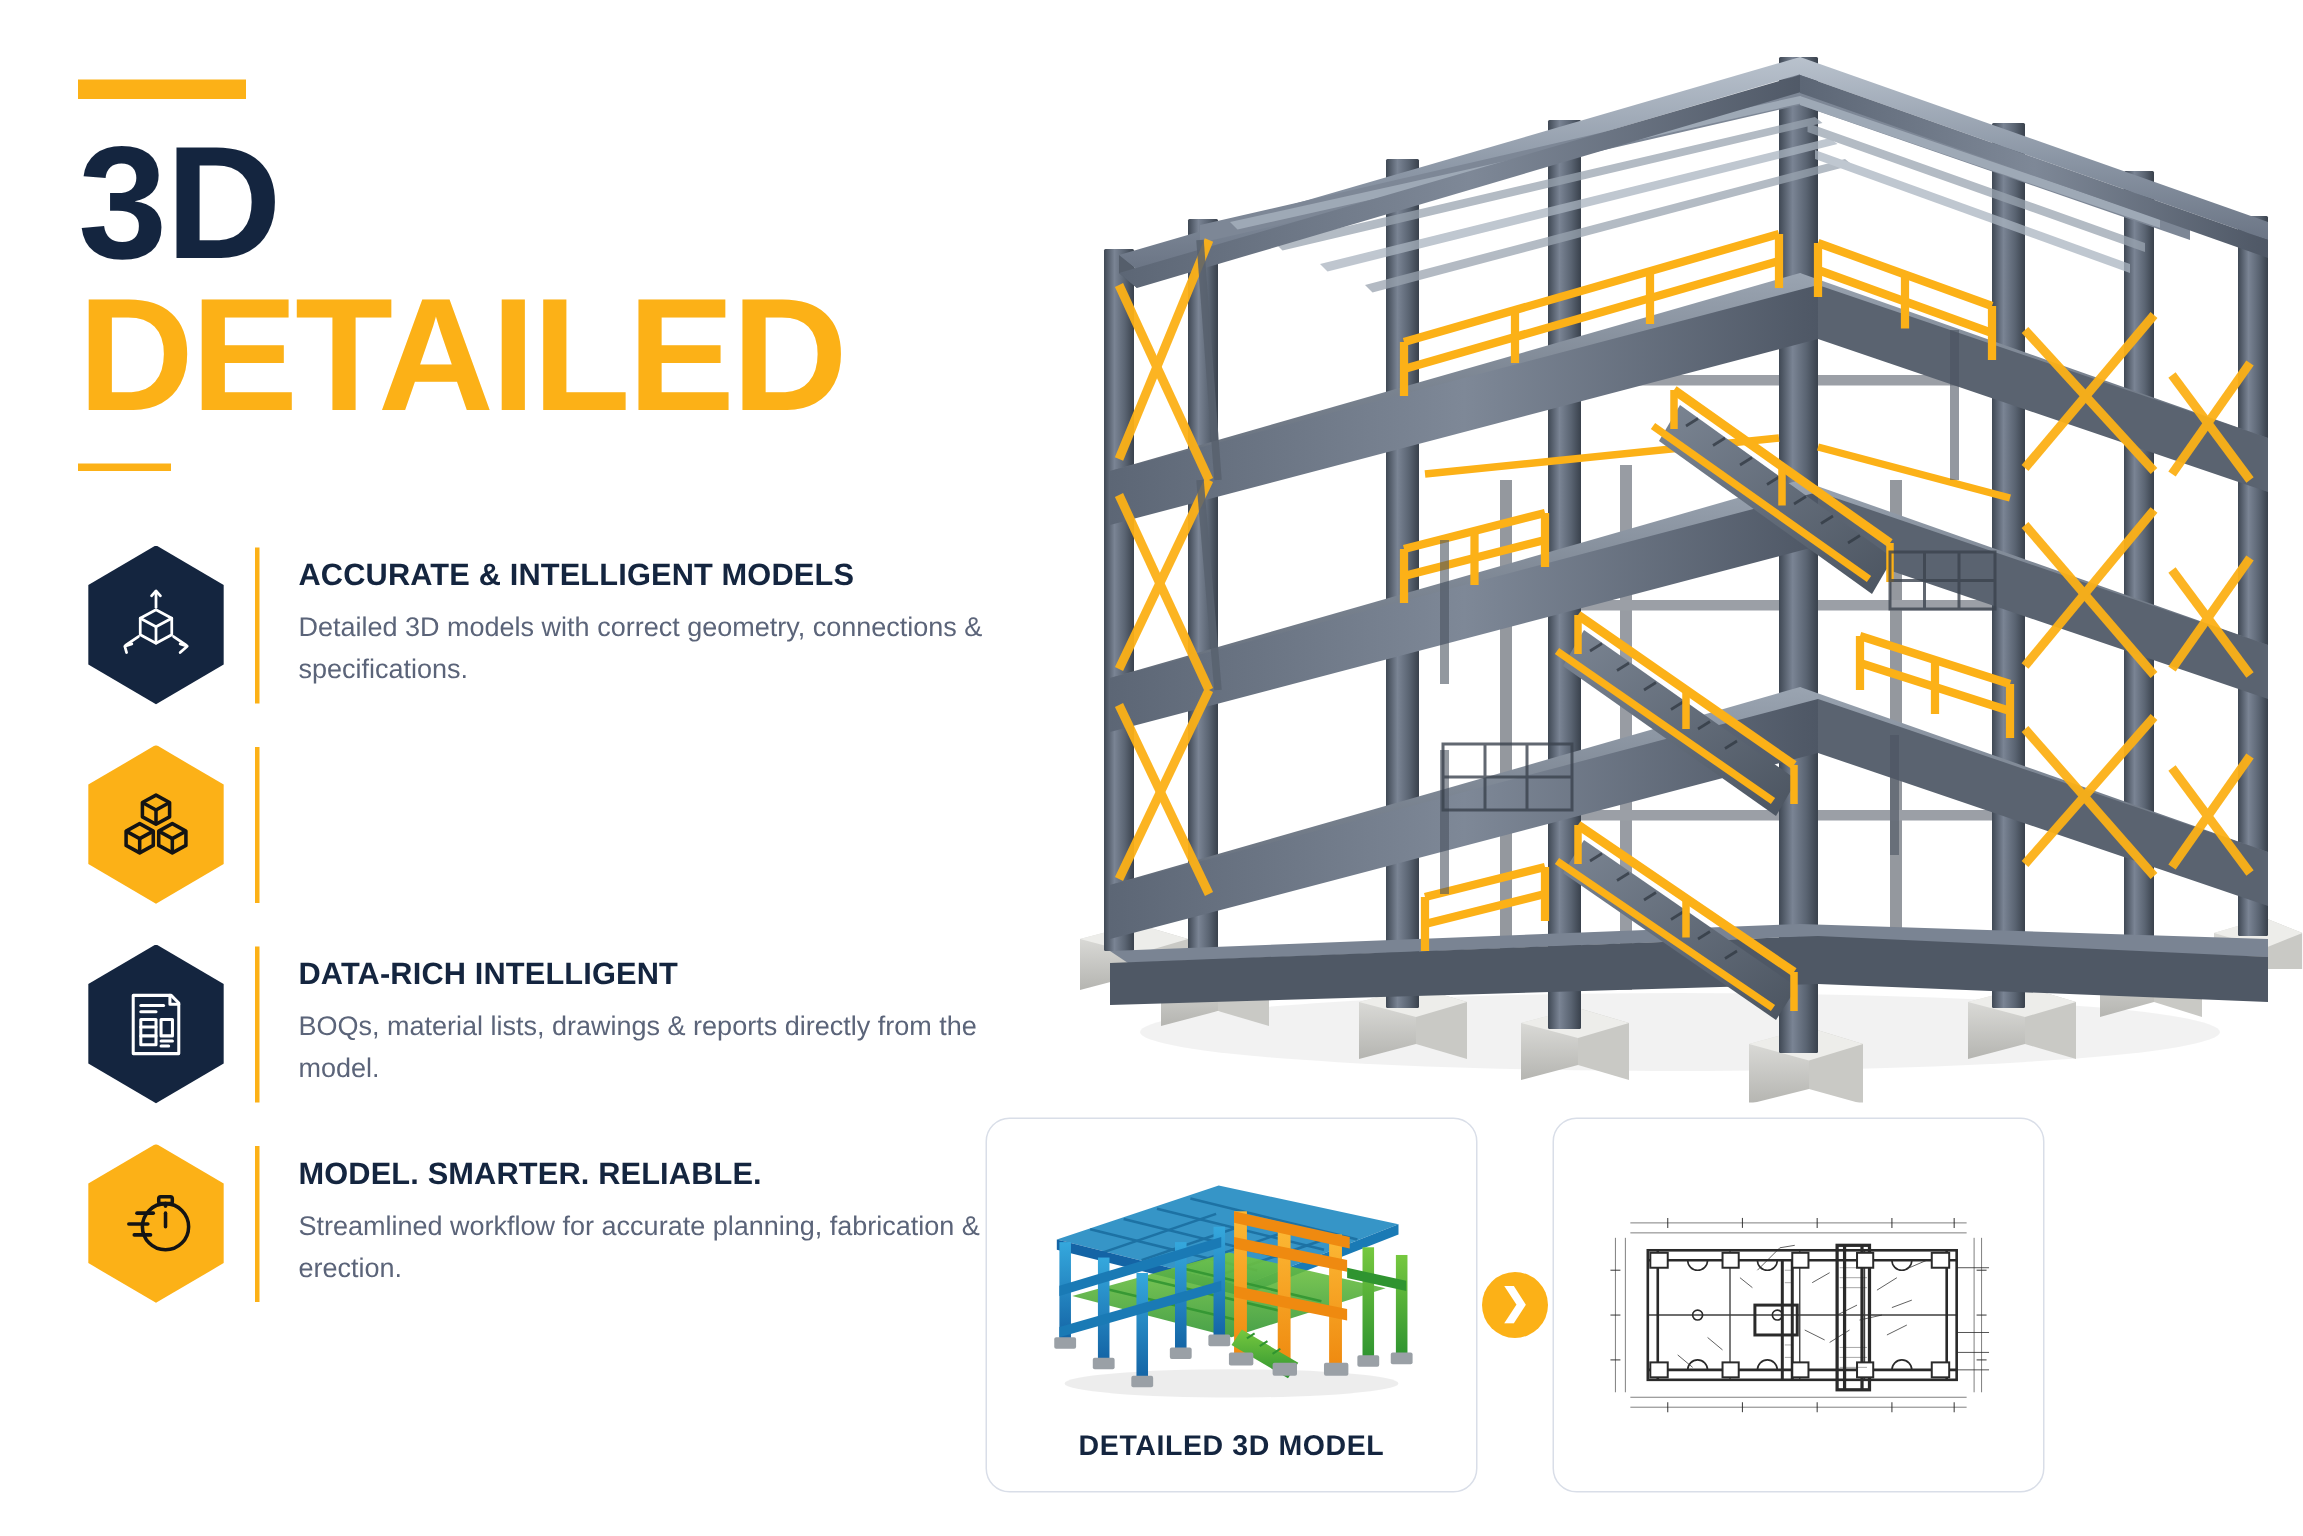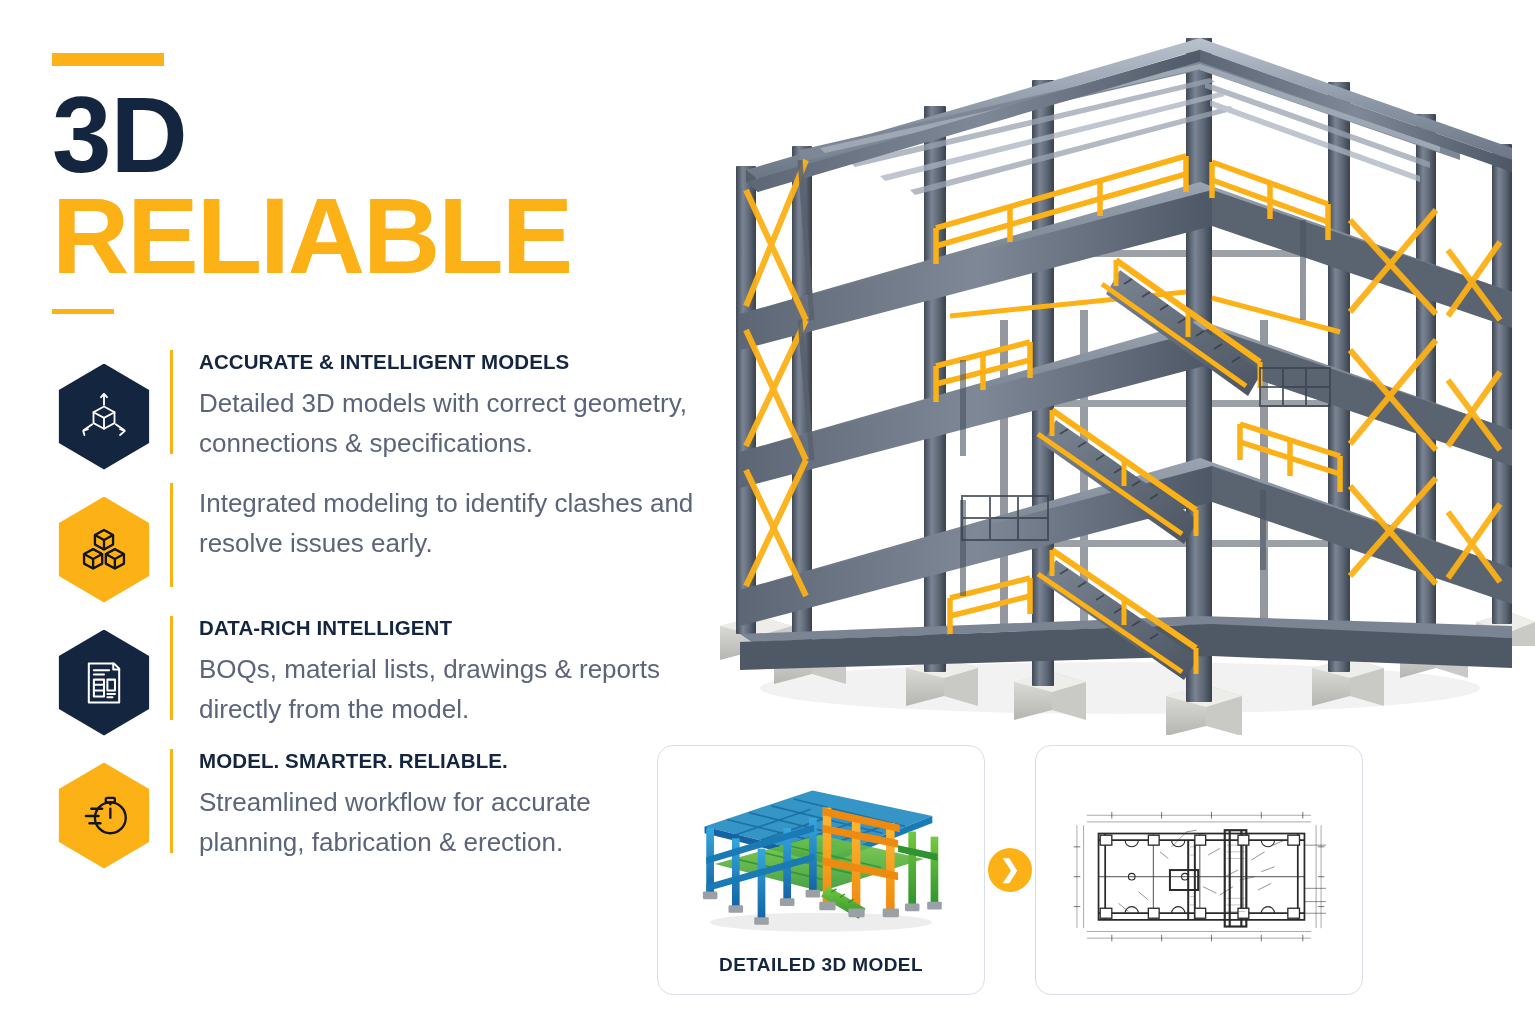--- a/index.html
+++ b/index.html
@@ -58,20 +58,21 @@
     height: 5px;
     background: #fcb117;
     margin-top: 21px;
   }
 
   
   .features { margin-top: 36px; }
 
   .feature {
     display: flex;
+    align-items: center;
     height: 133px;
   }
 
   .hex-wrap {
     width: 104px;
     flex: 0 0 104px;
     display: flex;
     align-items: center;
     justify-content: center;
   }
@@ -101,21 +102,21 @@
 
   .feat-title {
     font-size: 20.5px;
     font-weight: bold;
     color: #14253f;
     letter-spacing: 0.1px;
     margin-bottom: 9px;
   }
 
   .feat-desc {
-    font-size: 26px;
+    font-size: 18px;
     line-height: 1.55;
     color: #5b6479;
   }
 
   
   .hero {
     position: absolute;
     left: 700px; top: 20px;
     width: 835px; height: 715px;
   }
@@ -184,21 +185,21 @@
   }
 </style>
 </head>
 <body>
 
 <div class="left-panel">
 
   <div class="top-accent-bar"></div>
 
   <div class="title-3d">3D</div>
-  <div class="title-modeling">RELIABLE</div>
+  <div class="title-modeling">DETAILED</div>
 
   <div class="sub-accent-bar"></div>
 
   <div class="features">
 
     <div class="feature">
       <div class="hex-wrap">
         <div class="hex navy">
           <svg width="56" height="56" viewBox="0 0 64 64" fill="none" stroke="#ffffff" stroke-width="2.1" stroke-linecap="round" stroke-linejoin="round">
             <path d="M32 20 L44 26.5 L44 39 L32 45.5 L20 39 L20 26.5 Z"></path>
@@ -231,21 +232,20 @@
             <path d="M10 36.5 L20 42 L30 36.5"></path>
               <path d="M20 42 L20 52.5"></path>
             <path d="M44 31 L54 36.5 L54 47 L44 52.5 L34 47 L34 36.5 Z"></path>
             <path d="M34 36.5 L44 42 L54 36.5"></path>
               <path d="M44 42 L44 52.5"></path>
           </svg>
         </div>
       </div>
       <div class="vline"></div>
       <div class="feat-text">
-        <div class="feat-desc">Integrated modeling to identify clashes and resolve issues early.</div>
       </div>
     </div>
 
     <div class="feature">
       <div class="hex-wrap">
         <div class="hex navy">
           <svg width="54" height="54" viewBox="0 0 64 64" fill="none" stroke="#ffffff" stroke-width="2.4" stroke-linejoin="round" stroke-linecap="round">
             <path d="M14 9 H44 L50 15 V55 H14 Z"></path>
             <path d="M43 9 V16 H50"></path>
             <path d="M20 17 H38"></path>

